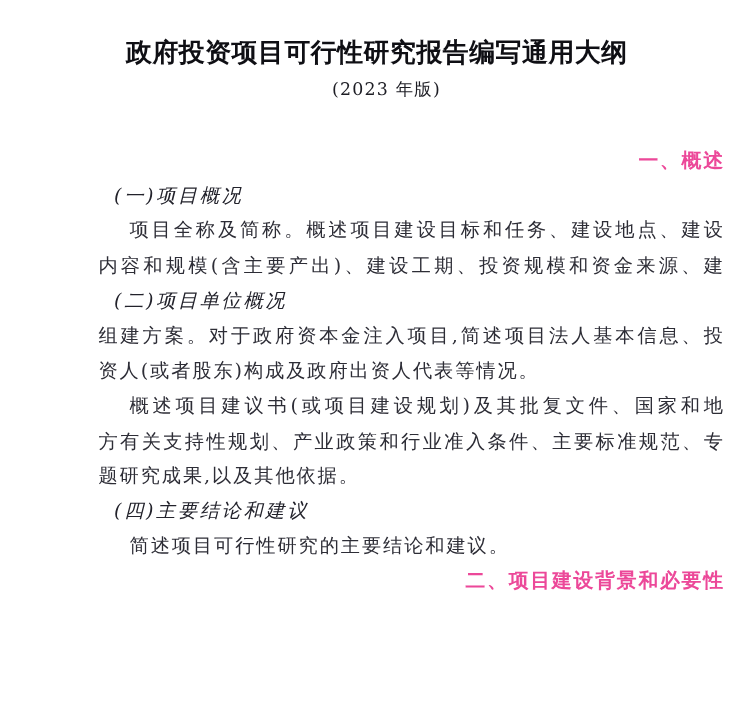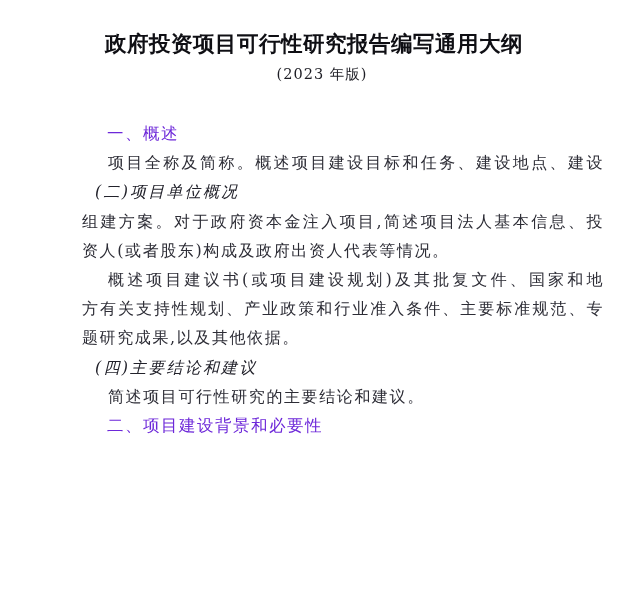--- a/index.html
+++ b/index.html
@@ -50,25 +50,26 @@
     line-height: 29.2px;
     font-family: "DejaVu Serif", serif;
     font-size: 16px;
     letter-spacing: 1.6px;
     color: #2d2d36;
     overflow: hidden;
     white-space: normal;
   }
   .line.h1 {
     font-family: "DejaVu Sans", sans-serif;
-    font-weight: normal;
+    font-weight: bold;
     font-size: 16.5px;
     letter-spacing: 1.5px;
-    color: #6d28d9;
+    color: #ec4899;
     padding-left: 25px;
+    text-align: right;
   }
   .line.h2 {
     font-style: italic;
     font-size: 16px;
     letter-spacing: 2.2px;
     color: #22222b;
     padding-left: 13px;
   }
   .line.body-full {
     text-align: justify;
@@ -82,21 +83,23 @@
   }
 </style>
 </head>
 <body>
 
 <div class="page">
   <h1 class="doc-title">政府投资项目可行性研究报告编写通用大纲</h1>
   <div class="doc-edition">(2023 年版)</div>
   <div class="doc-body">
       <div class="line h1">一、概述</div>
+      <div class="line h2">(一)项目概况</div>
       <div class="line body-full indent">项目全称及简称。概述项目建设目标和任务、建设地点、建设</div>
+      <div class="line body-full">内容和规模(含主要产出)、建设工期、投资规模和资金来源、建</div>
       <div class="line h2">(二)项目单位概况</div>
       <div class="line body-full">组建方案。对于政府资本金注入项目,简述项目法人基本信息、投</div>
       <div class="line body-end">资人(或者股东)构成及政府出资人代表等情况。</div>
       <div class="line body-full indent">概述项目建议书(或项目建设规划)及其批复文件、国家和地</div>
       <div class="line body-full">方有关支持性规划、产业政策和行业准入条件、主要标准规范、专</div>
       <div class="line body-end">题研究成果,以及其他依据。</div>
       <div class="line h2">(四)主要结论和建议</div>
       <div class="line body-end indent">简述项目可行性研究的主要结论和建议。</div>
       <div class="line h1">二、项目建设背景和必要性</div>
     </div>

